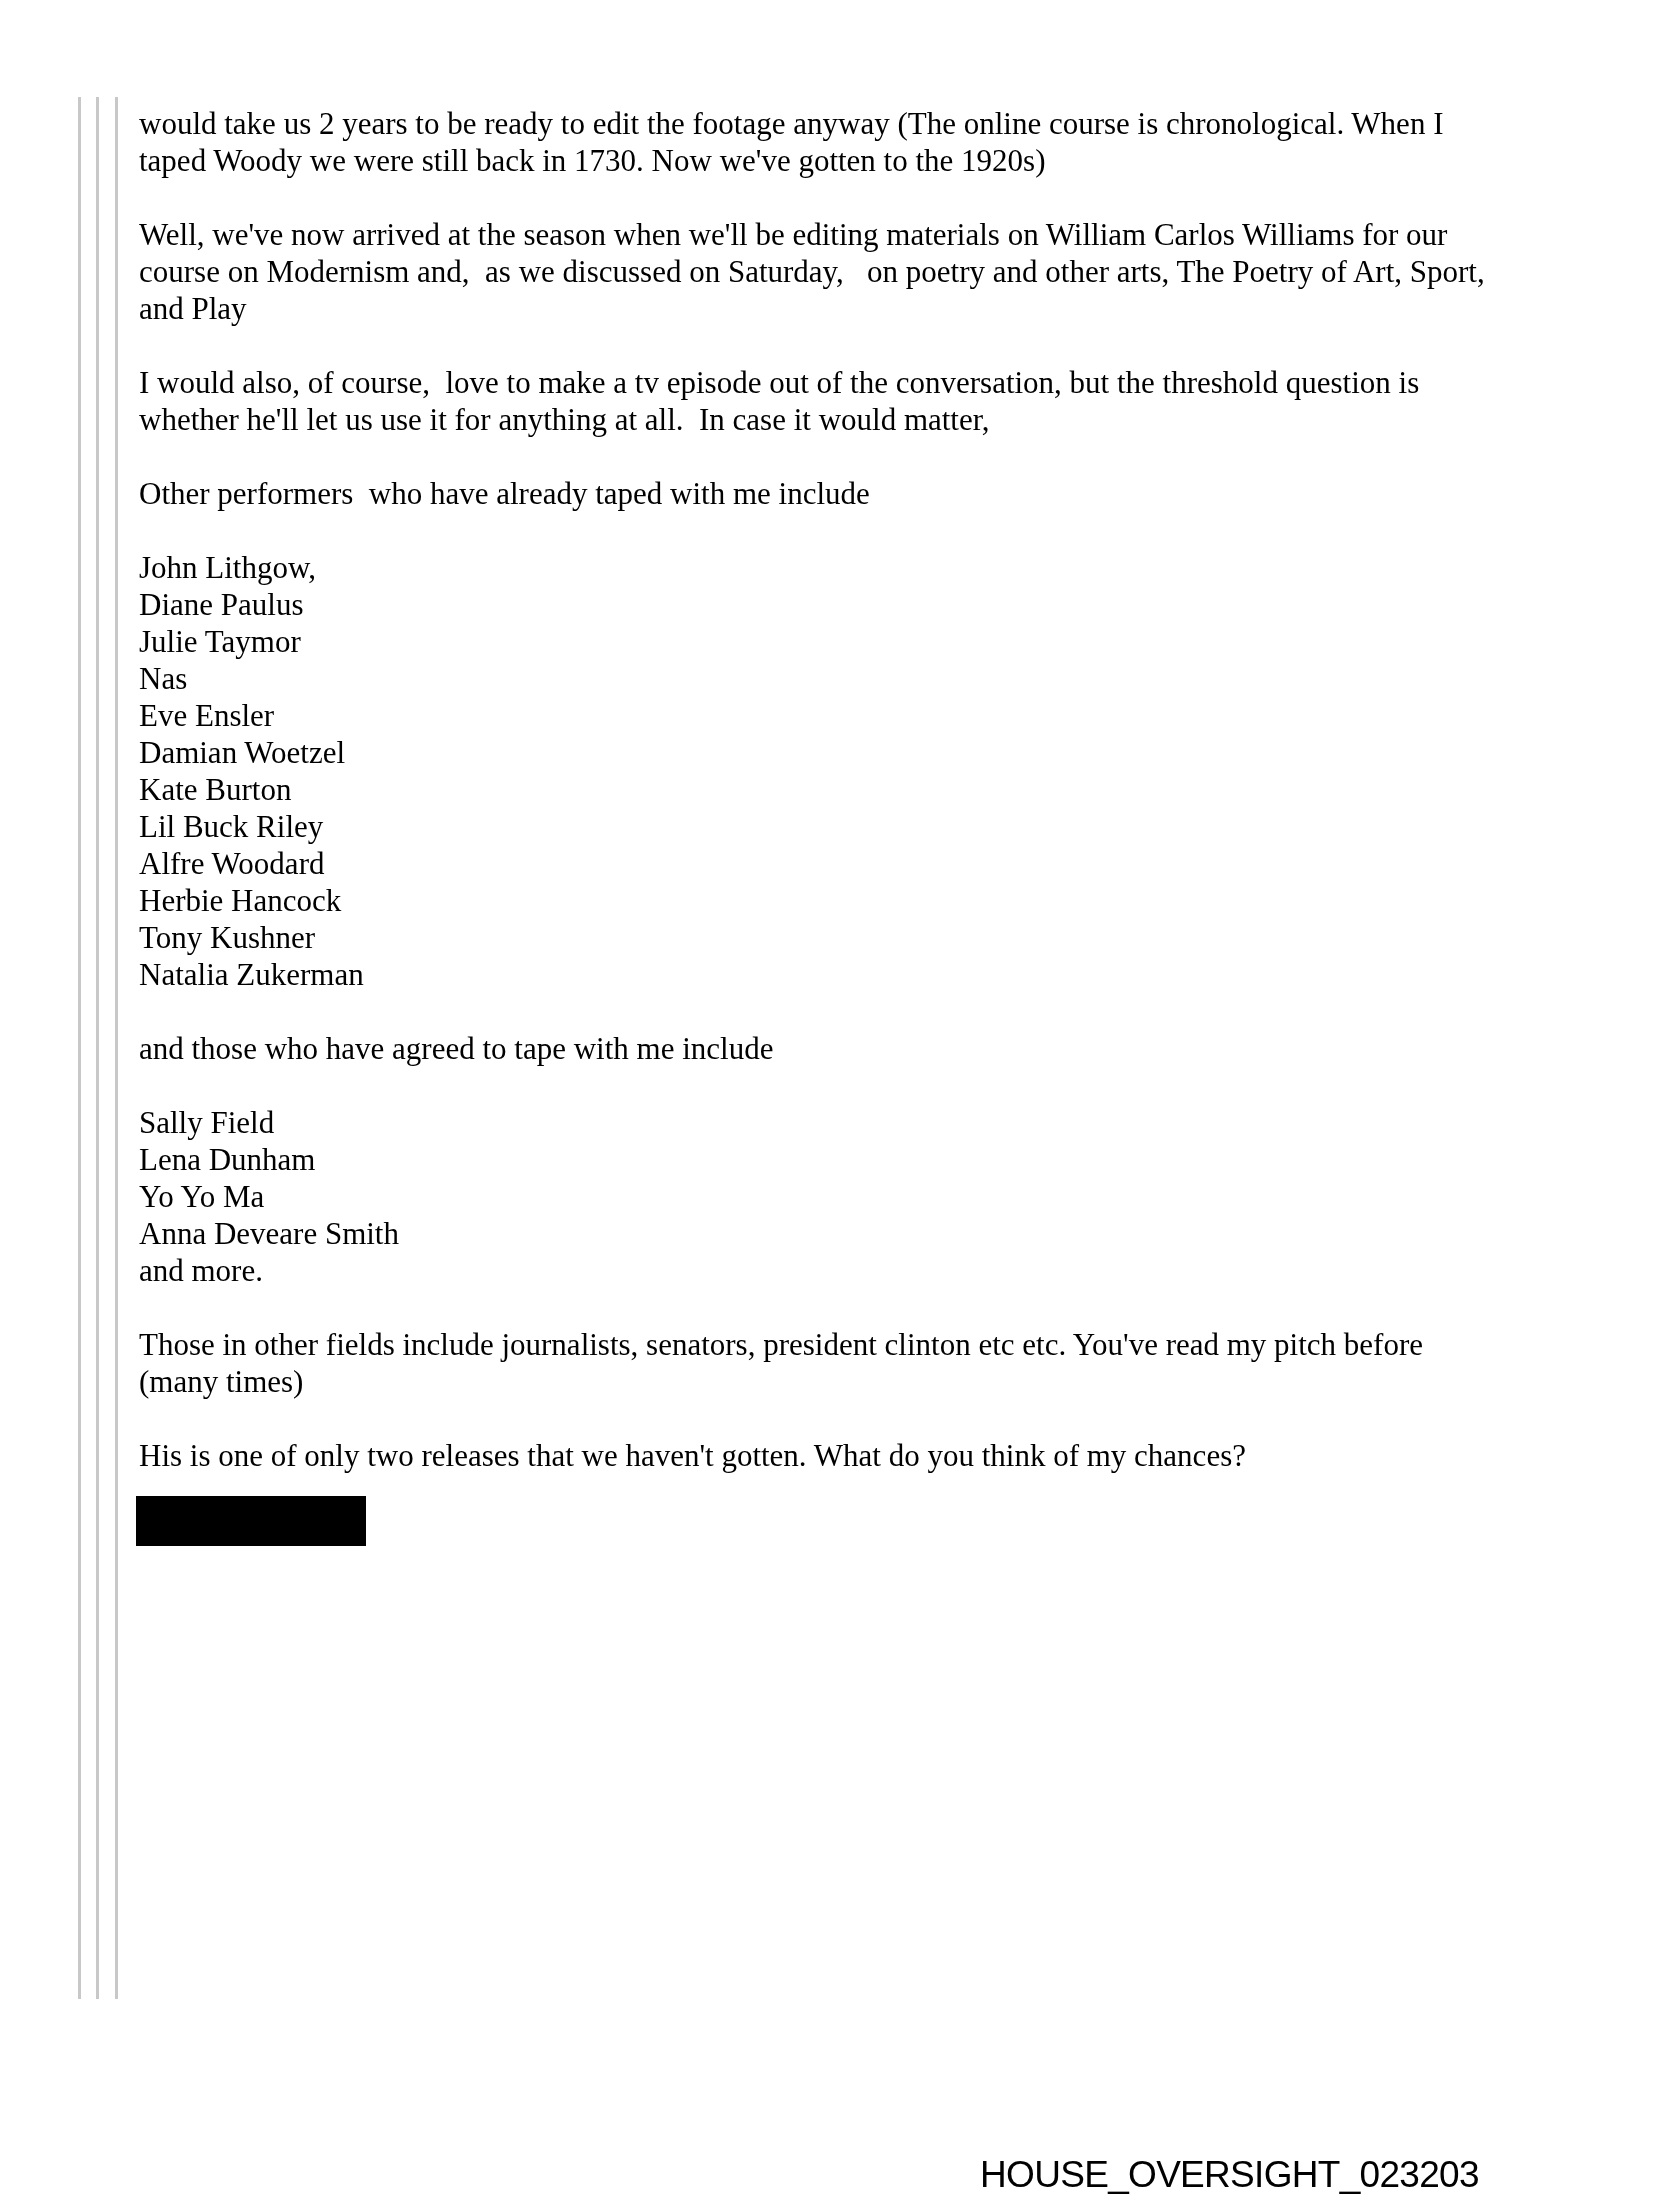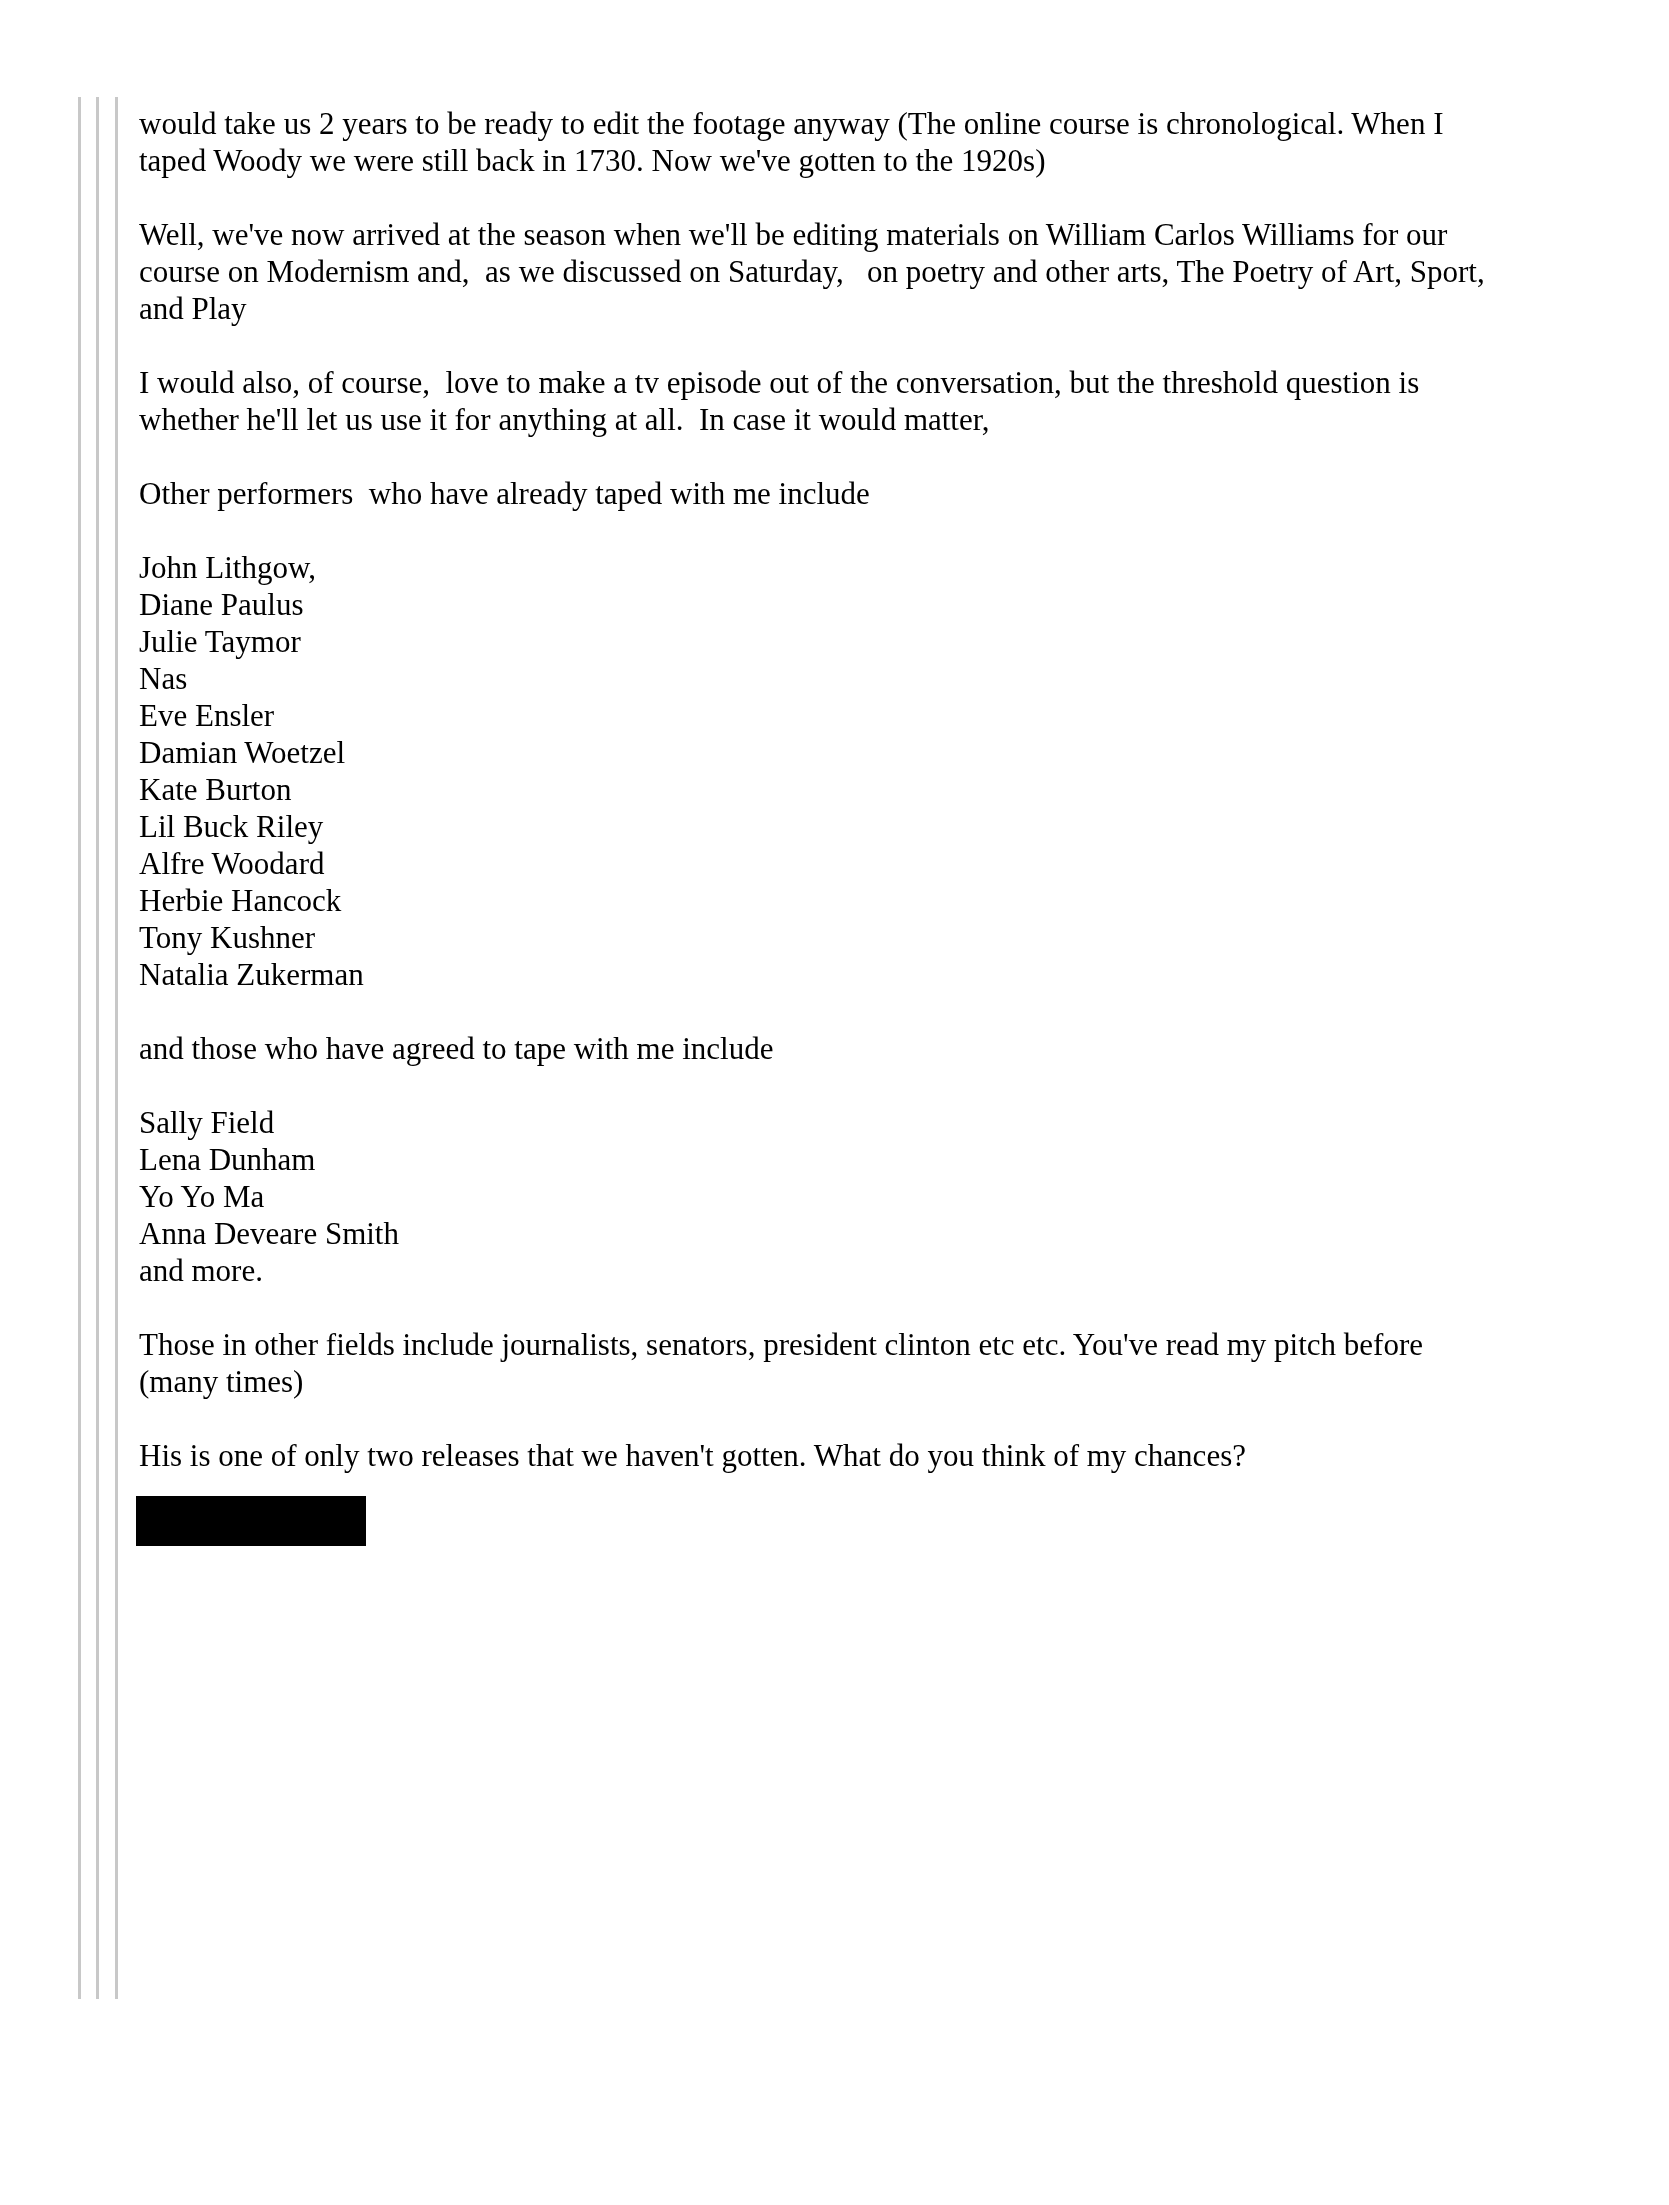--- a/index.html
+++ b/index.html
@@ -105,15 +105,16 @@
 Anna Deveare Smith
 and more.
 
 Those in other fields include journalists, senators, president clinton etc etc. You've read my pitch before
 (many times)
 
 His is one of only two releases that we haven't gotten. What do you think of my chances?</div>
     <div class="redaction"></div>
   </div>
 
+  <div class="bates">HOUSE_OVERSIGHT_023203</div>
 
 </div>
 
 
 </body></html>

